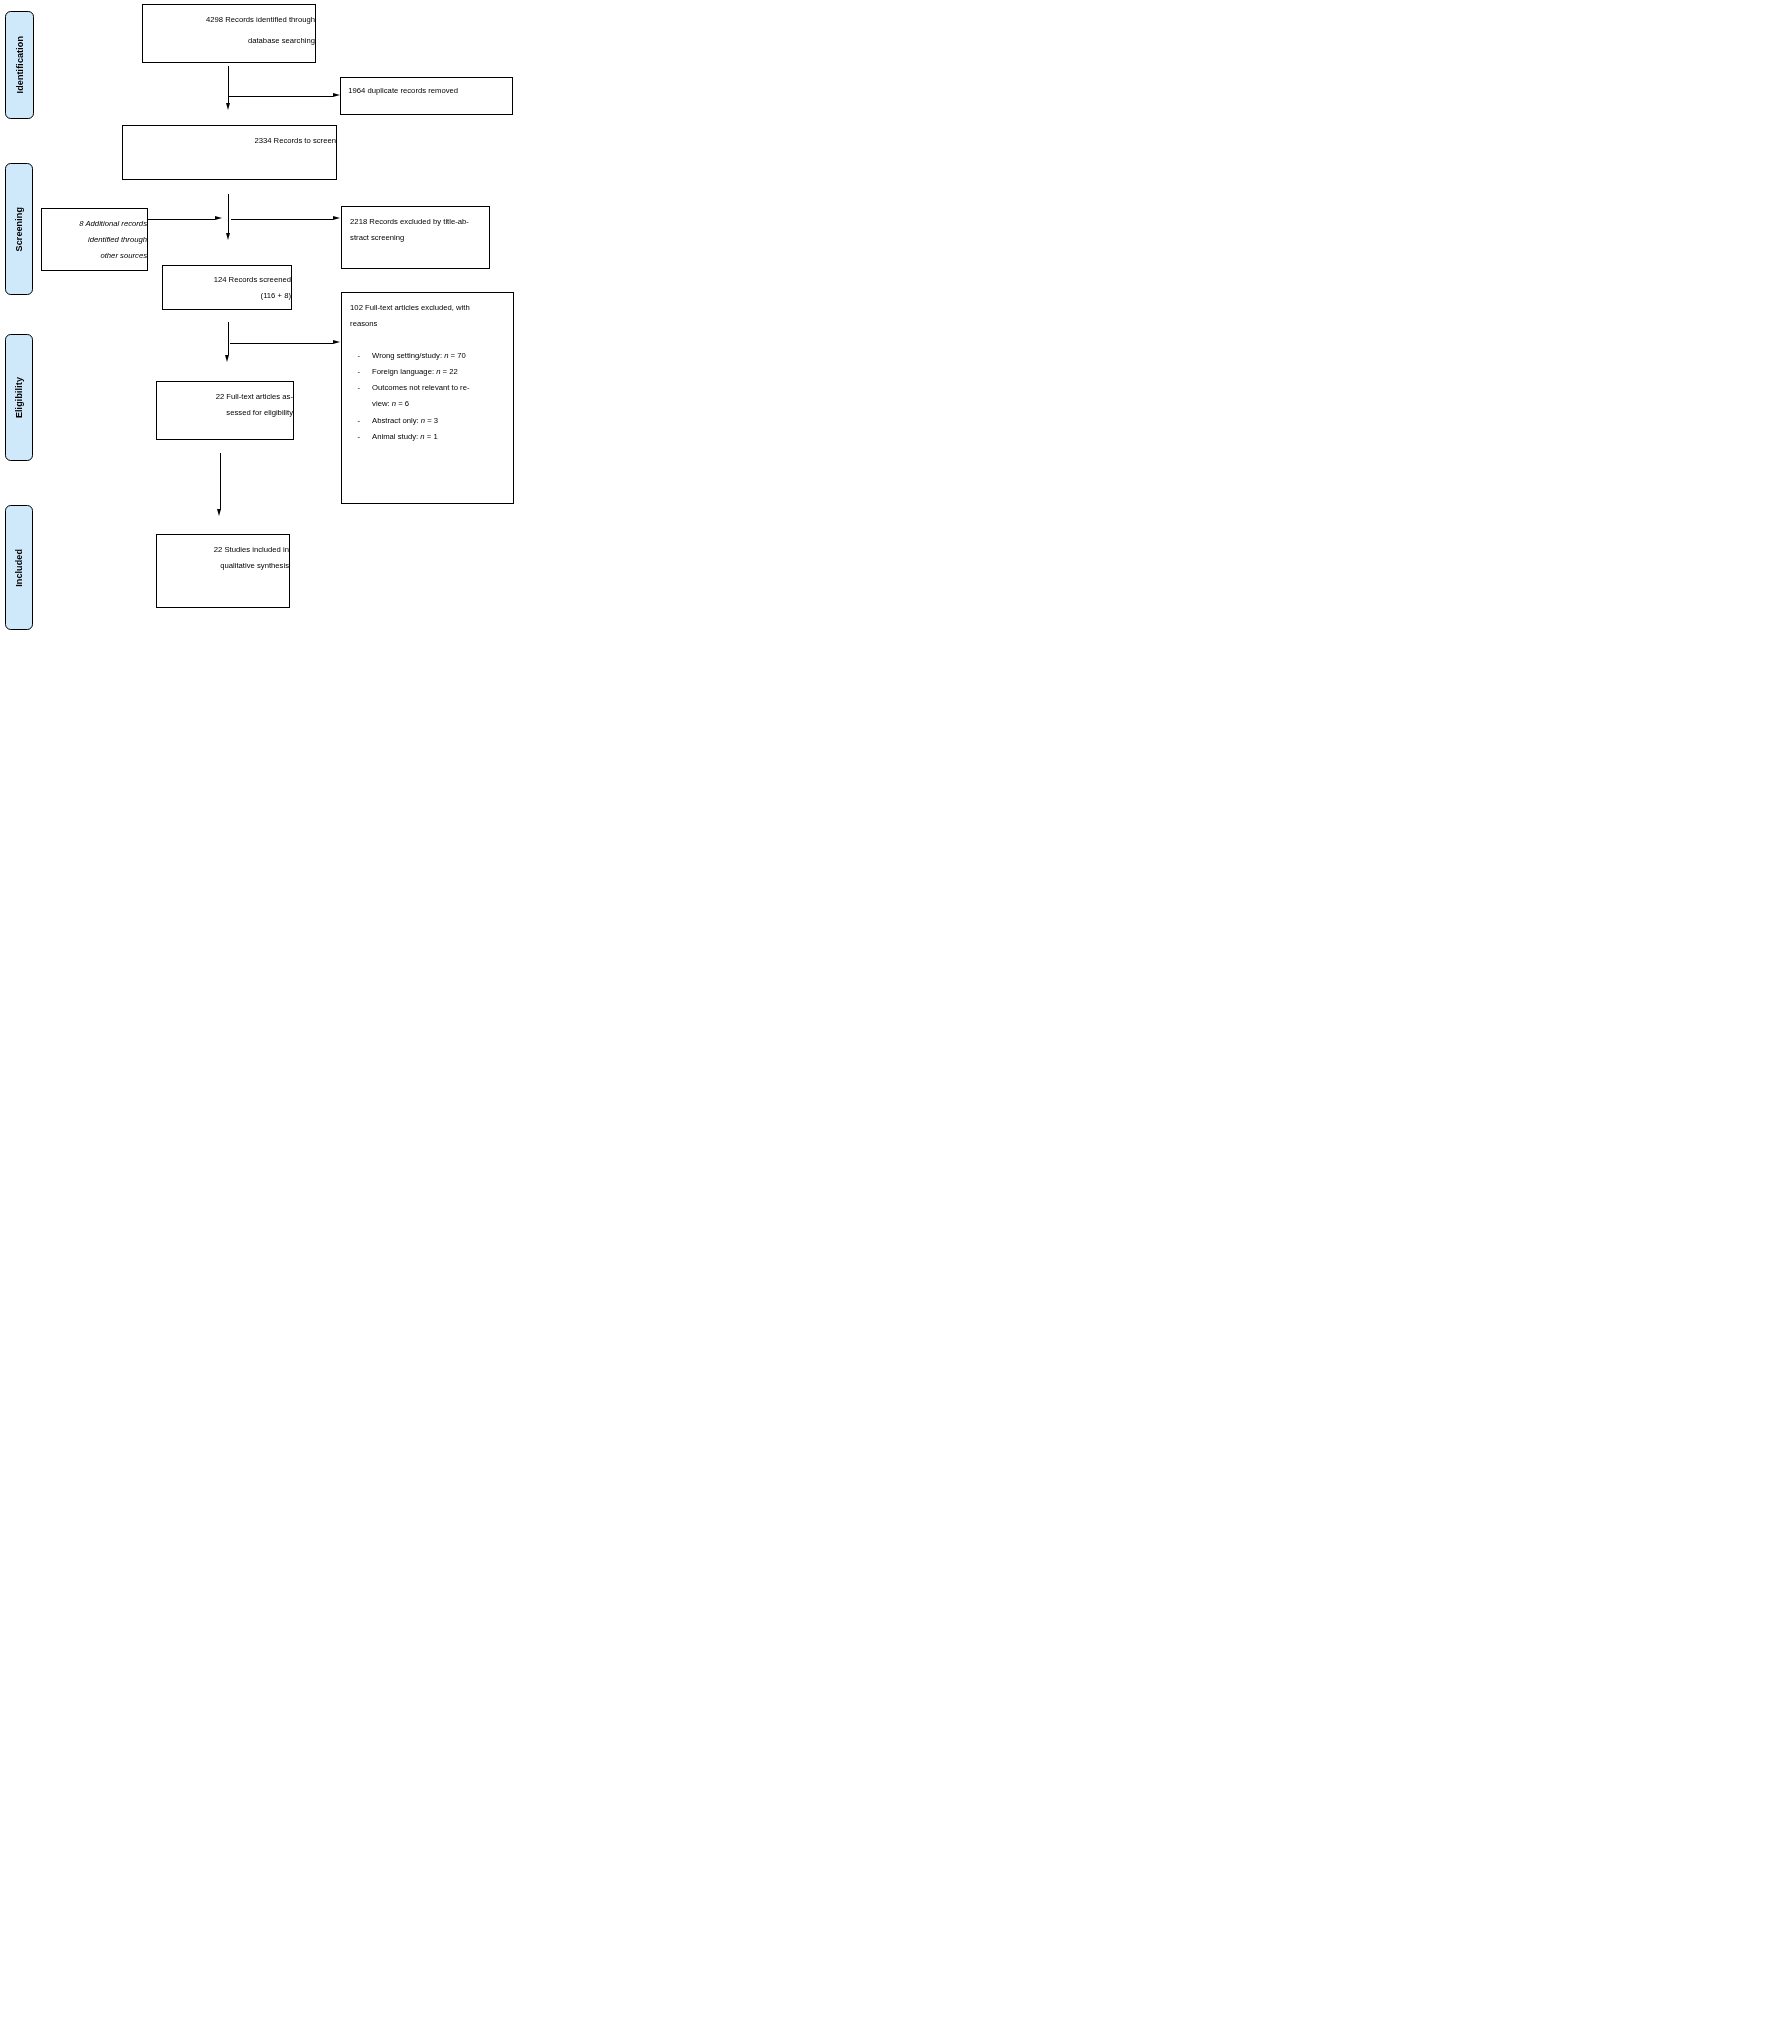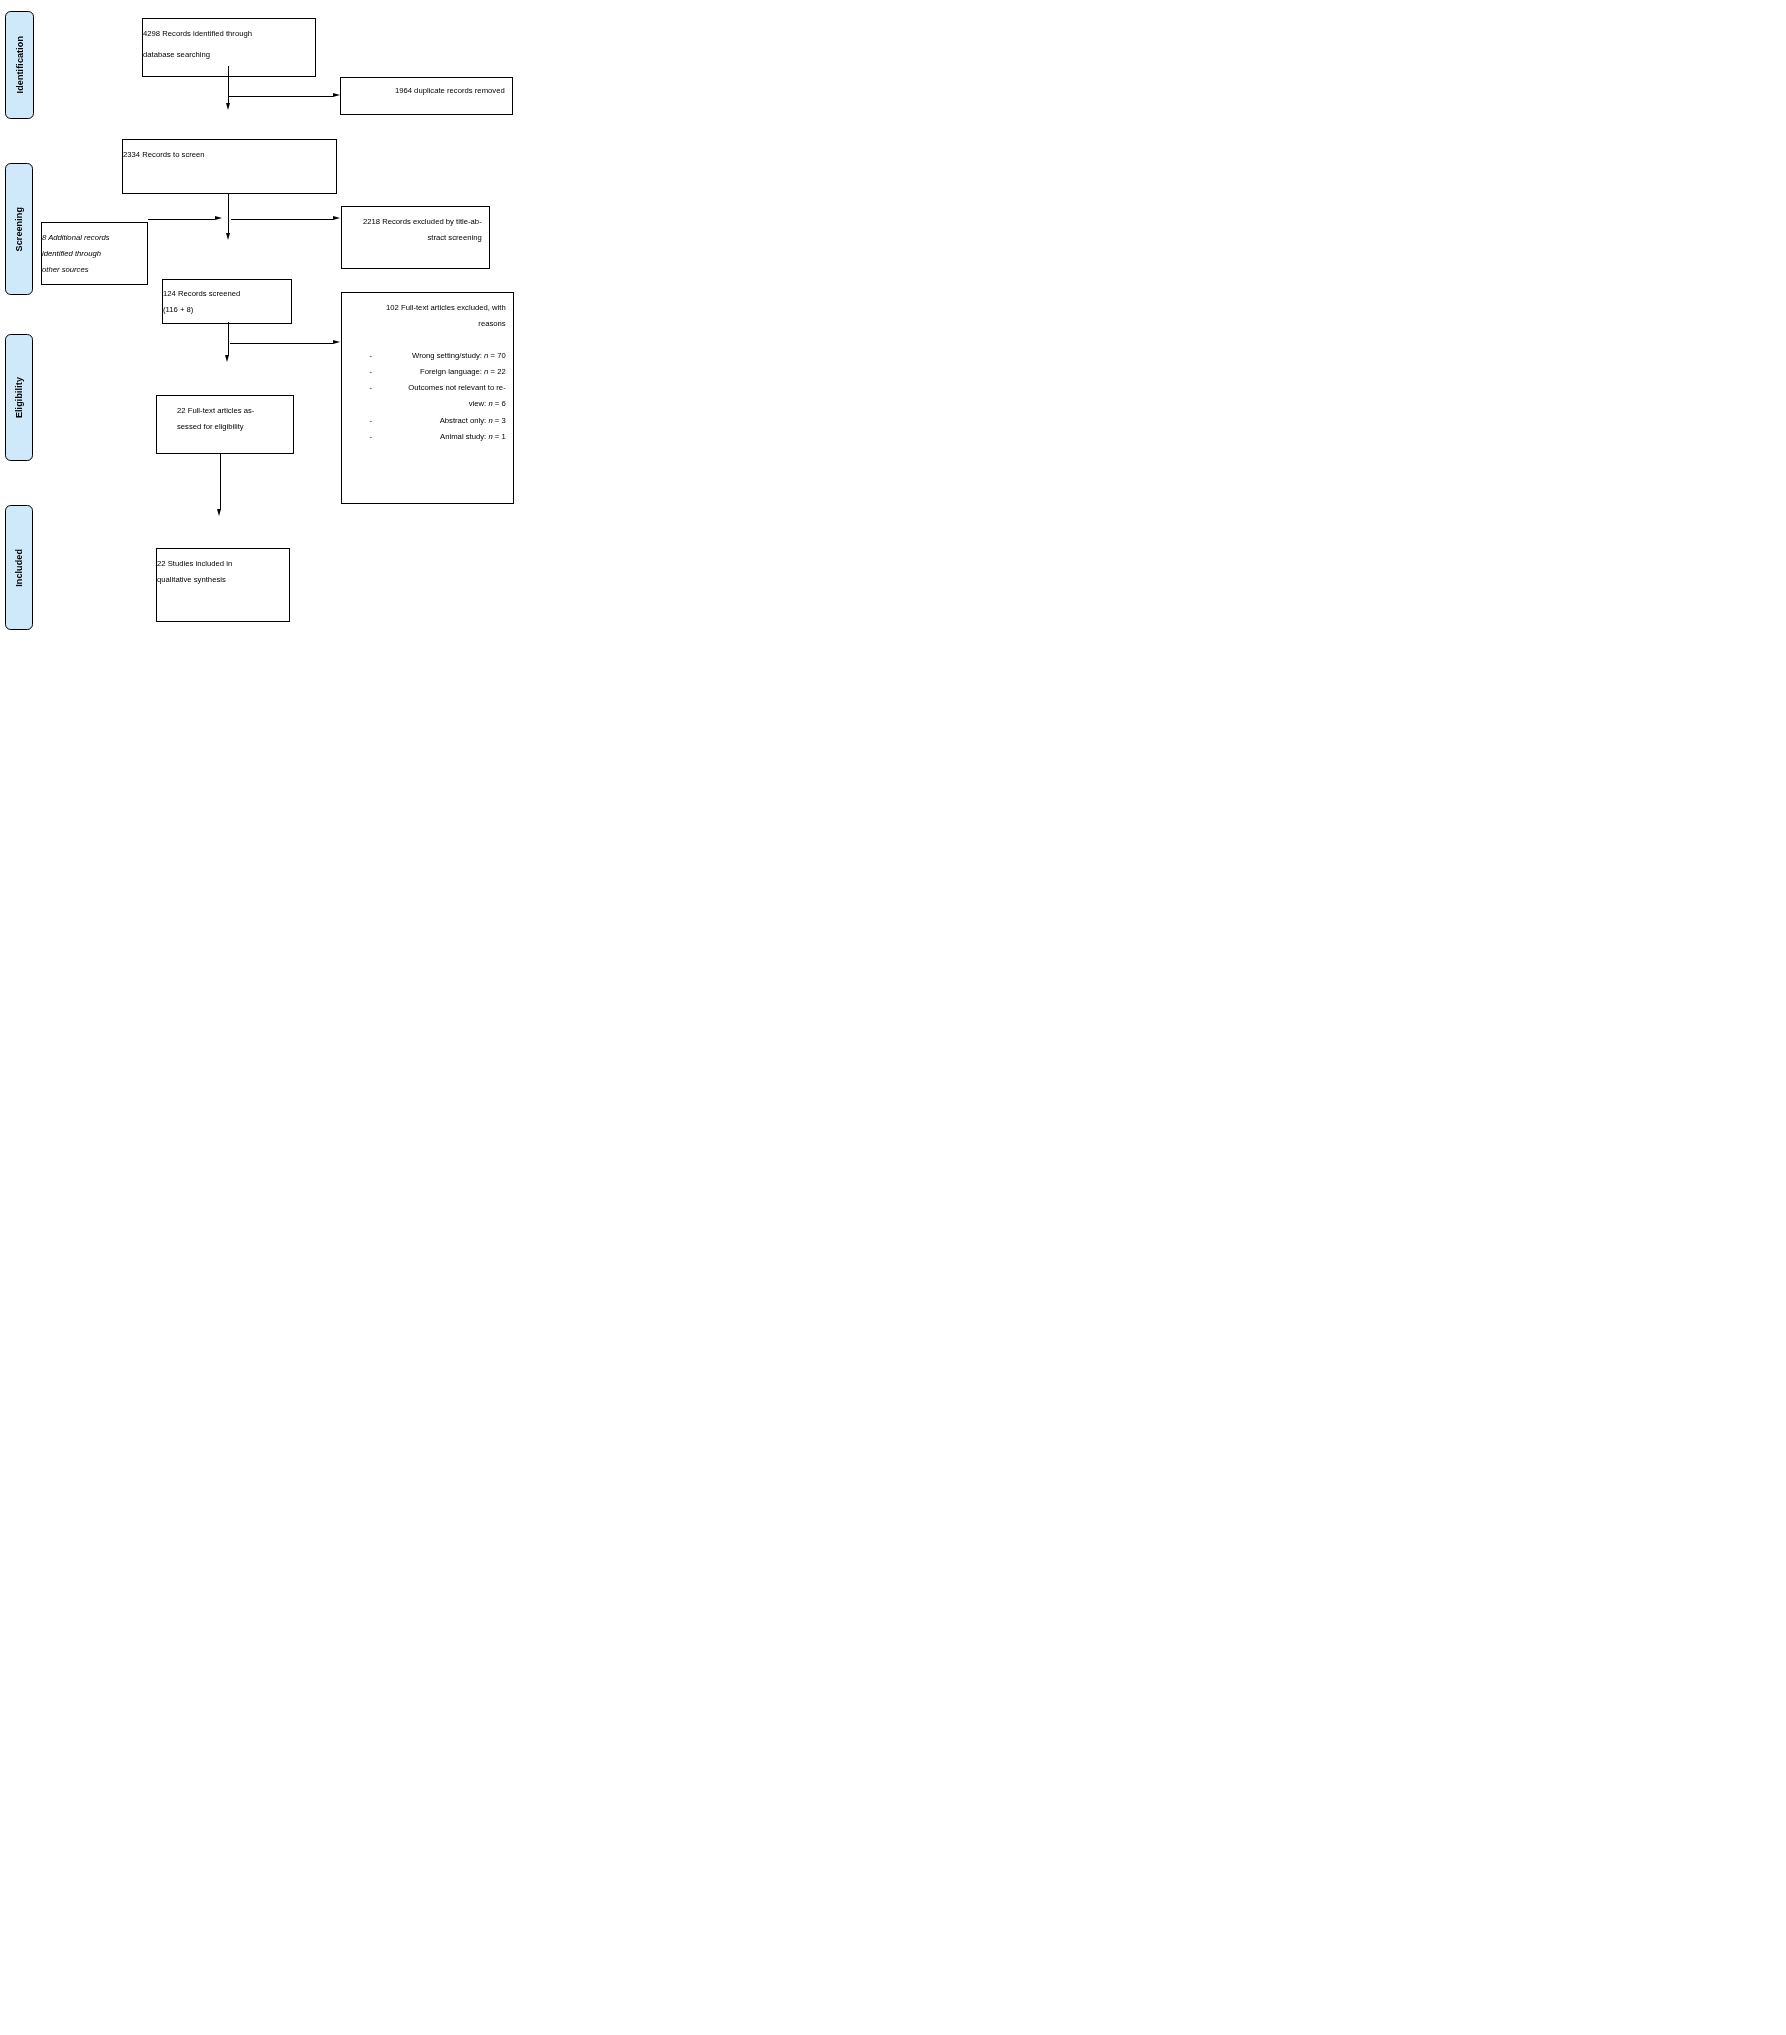--- a/index.html
+++ b/index.html
@@ -37,24 +37,23 @@
   .stage-included       { left: 5.3px;  top: 505px; width: 28px; height: 125px; }
 
   
   .fbox {
     position: absolute;
     background: #ffffff;
     border: 1.2px solid #000000;
     box-sizing: border-box;
     font-size: 7.7px;
     line-height: 16.3px;
-    text-align: right;
   }
   .pre { white-space: pre-line; }
-  .center { text-align: left; margin-top: 14px; }
+  .center { text-align: right; }
 
   .box-identified  { left: 142px; top: 4.1px;   width: 174px; height: 59px; padding-top: 5.3px; line-height: 20.4px; }
   .box-duplicates  { left: 340px; top: 77px;  width: 173px; height: 38px;  padding: 4.9px 7.3px 0 7.3px; }
   .box-to-screen   { left: 122px; top: 125px;  width: 215px; height: 55px; padding-top: 7.3px; }
   .box-additional  { left: 41px; top: 208px;  width: 107px; height: 63px; padding-top: 6.5px; font-style: italic; }
   .box-excl-ta     { left: 341px; top: 206px;  width: 149px; height: 63px; padding: 7px 7.3px 0 8.1px; }
   .box-screened    { left: 162px; top: 265px;  width: 130px; height: 45px; padding-top: 5.7px; }
   .box-ft-excl     { left: 341px; top: 292px;  width: 173px; height: 212px; padding: 7px 7.3px 0 8.1px; }
   .box-assessed    { left: 156px; top: 381px;  width: 138px; height: 59px; padding-top: 6.5px; padding-left: 20px; }
   .box-included    { left: 156px; top: 534px; width: 134px; height: 74px; padding-top: 7px; }

